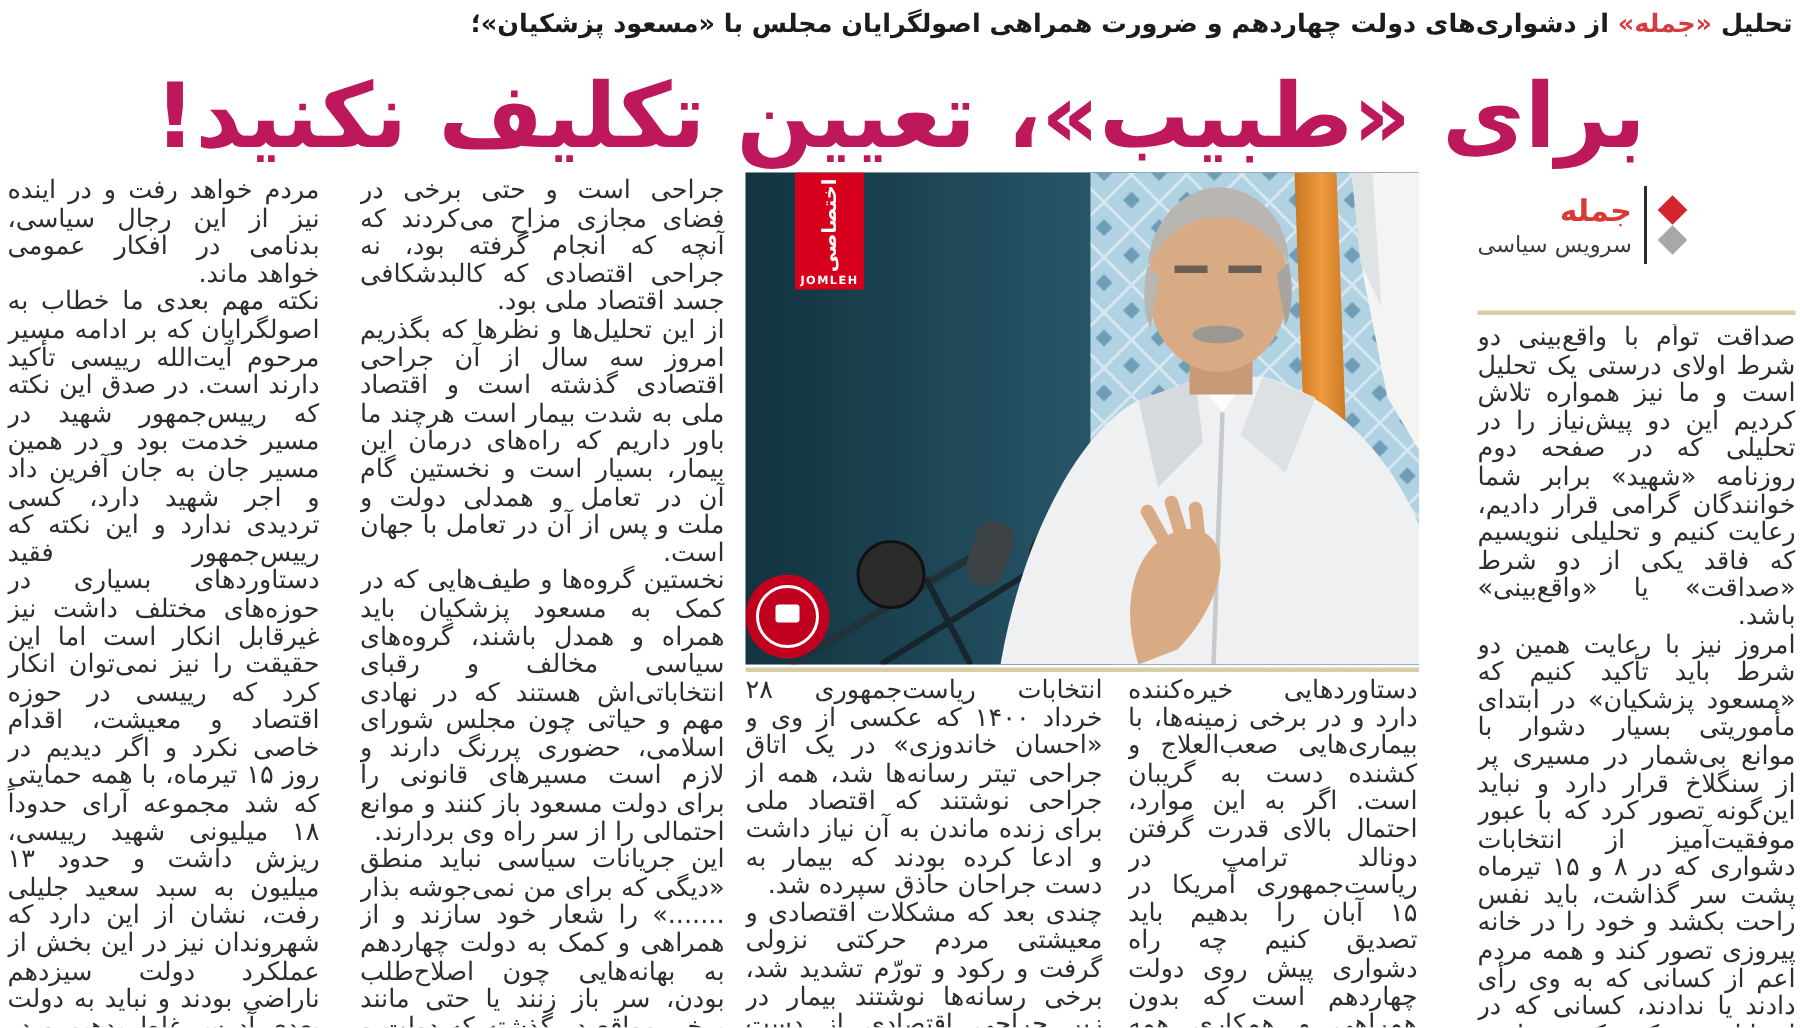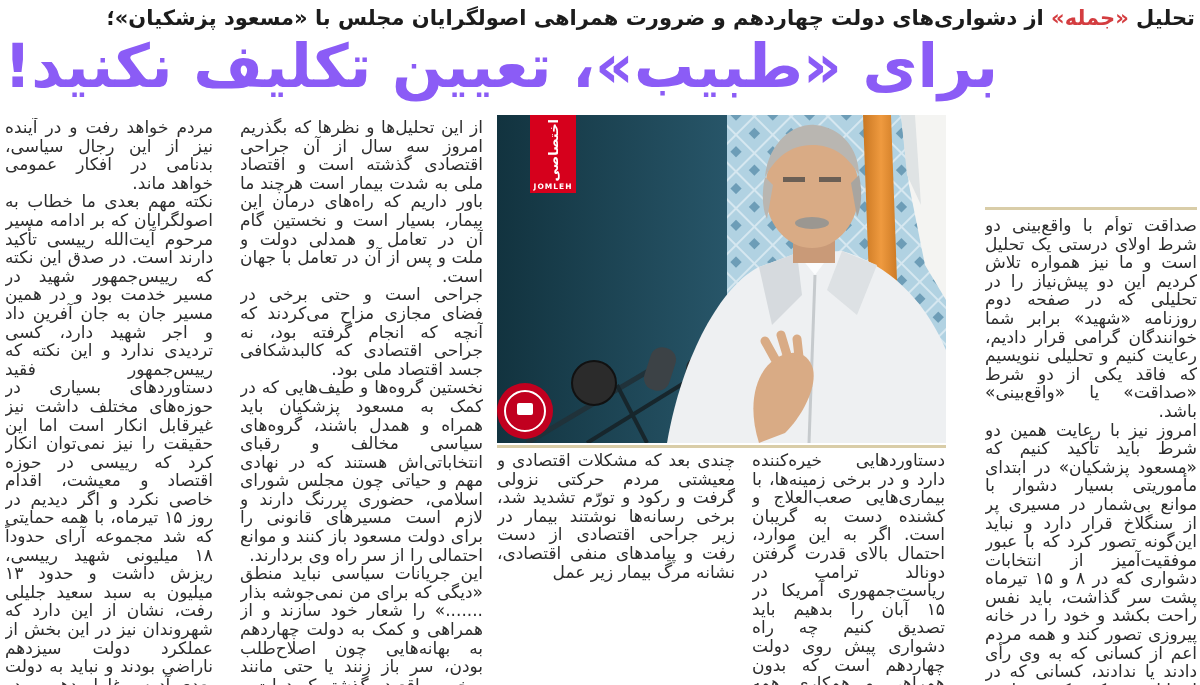--- a/index.html
+++ b/index.html
@@ -1,25 +1,25 @@
 <!DOCTYPE html>
 <html dir="rtl" lang="fa"><head>
 <meta charset="utf-8">
 <style>
   * { margin:0; padding:0; box-sizing:border-box; }
   html,body { width:1200px; height:685px; background:#fff; overflow:hidden;
     font-family:"DejaVu Sans","Liberation Sans",sans-serif; }
   .page { position:relative; width:1200px; height:685px; background:#fff; direction:rtl; }
 
   
-  .kicker { position:absolute; top:6px; right:5px; font-size:21px; font-weight:bold;
+  .kicker { position:absolute; top:6px; right:5px; font-size:17px; font-weight:bold;
     color:#1c1c1c; letter-spacing:0; white-space:nowrap; }
   .kicker .hl { font-weight:bold; }
-  .headline { position:absolute; top:32px; right:4px; width:1192px; text-align:left;
-    font-size:60px; line-height:1.15; font-weight:900; color:#8b5cf6;
+  .headline { position:absolute; top:44px; right:4px; width:1192px; text-align:center;
+    font-size:60px; line-height:1.15; font-weight:900; color:#be185d;
     letter-spacing:-1px; }
 
   
   .byline { position:absolute; top:124px; right:3px; width:212px; display:flex;
     flex-direction:row-reverse; justify-content:flex-start; align-items:center; gap:8px; }
   .byline .diamonds { display:flex; flex-direction:column; gap:6px; padding-left:2px; }
   .byline .diamond { width:14px; height:14px; transform:rotate(45deg); }
   .byline .vrule { width:2px; height:52px; background:#2b2b2b; }
   .byline .texts { text-align:right; }
   .byline .section { font-size:20px; font-weight:bold; line-height:1.3; }
@@ -51,20 +51,31 @@
 <body>
 
 <div class="page">
 
   <div class="kicker" style="color: rgb(28, 28, 28);">
     <span>تحلیل </span><span class="hl" style="color: rgb(212, 61, 64);">«جمله»</span><span> از دشواری‌های دولت چهاردهم و ضرورت همراهی اصولگرایان مجلس با «مسعود پزشکیان»؛</span>
   </div>
 
   <h1 class="headline">برای «طبیب»، تعیین تکلیف نکنید!</h1>
 
+  <div class="byline">
+    <div class="texts">
+      <div class="section" style="color: rgb(217, 58, 54);">جمله</div>
+      <div class="service">سرویس سیاسی</div>
+    </div>
+    <div class="vrule"></div>
+    <div class="diamonds">
+      <div class="diamond" id="diamond-top" style="background: rgb(214, 35, 46);"></div>
+      <div class="diamond" id="diamond-bottom" style="background: rgb(167, 167, 167);"></div>
+    </div>
+  </div>
   <div class="rule-tan" id="rule-col1" style="top: 207px; left: 985px; width: 212px; background: rgb(217, 205, 168);"></div>
 
   <div class="photo">
     <svg viewBox="0 0 449 328">
       <defs>
         <linearGradient id="bgL" x1="0" y1="0" x2="1" y2="0">
           <stop offset="0" stop-color="#12333f"></stop>
             <stop offset="1" stop-color="#2a5a6e"></stop>
         </linearGradient>
         <linearGradient id="orange" x1="0" y1="0" x2="1" y2="0">
@@ -131,25 +142,26 @@
   <div class="rule-tan" id="rule-photo" style="top: 445px; left: 497px; width: 449px; background: rgb(217, 205, 168);"></div>
 
   <div class="col" id="col-1">
       <p>صداقت توأم با واقع‌بینی دو شرط اولای درستی یک تحلیل است و ما نیز همواره تلاش کردیم این دو پیش‌نیاز را در تحلیلی که در صفحه دوم روزنامه «شهید» برابر شما خوانندگان گرامی قرار دادیم، رعایت کنیم و تحلیلی ننویسیم که فاقد یکی از دو شرط «صداقت» یا «واقع‌بینی» باشد.</p>
       <p>امروز نیز با رعایت همین دو شرط باید تأکید کنیم که «مسعود پزشکیان» در ابتدای مأموریتی بسیار دشوار با موانع بی‌شمار در مسیری پر از سنگلاخ قرار دارد و نباید این‌گونه تصور کرد که با عبور موفقیت‌آمیز از انتخابات دشواری که در ۸ و ۱۵ تیرماه پشت سر گذاشت، باید نفس راحت بکشد و خود را در خانه پیروزی تصور کند و همه مردم اعم از کسانی که به وی رأی دادند یا ندادند، کسانی که در انتخابات شرکت کردند یا در قهر ماندند وظیفه ملی - میهنی و همچنین تعهد اخلاقی دارند کنار مسعود پزشکیان بمانند تا در اجرای مأموریت خود دقیق و بدون خطا عمل کند که فرصتی برای آزمون و خطا نداریم.</p>
     </div>
   <div class="col" id="col-2">
       <p>دستاوردهایی خیره‌کننده دارد و در برخی زمینه‌ها، با بیماری‌هایی صعب‌العلاج و کشنده دست به گریبان است. اگر به این موارد، احتمال بالای قدرت گرفتن دونالد ترامپ در ریاست‌جمهوری آمریکا در ۱۵ آبان را بدهیم باید تصدیق کنیم چه راه دشواری پیش روی دولت چهاردهم است که بدون همراهی و همکاری همه جناح‌ها و احزاب سیاسی باز نخواهد شد.</p>
     </div>
   <div class="col" id="col-3">
+      <p>انتخابات ریاست‌جمهوری ۲۸ خرداد ۱۴۰۰ که عکسی از وی و «احسان خاندوزی» در یک اتاق جراحی تیتر رسانه‌ها شد، همه از جراحی نوشتند که اقتصاد ملی برای زنده ماندن به آن نیاز داشت و ادعا کرده بودند که بیمار به دست جراحان حاذق سپرده شد.</p>
       <p>چندی بعد که مشکلات اقتصادی و معیشتی مردم حرکتی نزولی گرفت و رکود و تورّم تشدید شد، برخی رسانه‌ها نوشتند بیمار در زیر جراحی اقتصادی از دست رفت و پیامدهای منفی اقتصادی، نشانه مرگ بیمار زیر عمل</p>
     </div>
   <div class="col" id="col-4">
+      <p>جراحی است و حتی برخی در فضای مجازی مزاح می‌کردند که آنچه که انجام گرفته بود، نه جراحی اقتصادی که کالبدشکافی جسد اقتصاد ملی بود.</p>
       <p>از این تحلیل‌ها و نظرها که بگذریم امروز سه سال از آن جراحی اقتصادی گذشته است و اقتصاد ملی به شدت بیمار است هرچند ما باور داریم که راه‌های درمان این بیمار، بسیار است و نخستین گام آن در تعامل و همدلی دولت و ملت و پس از آن در تعامل با جهان است.</p>
-      <p>جراحی است و حتی برخی در فضای مجازی مزاح می‌کردند که آنچه که انجام گرفته بود، نه جراحی اقتصادی که کالبدشکافی جسد اقتصاد ملی بود.</p>
       <p>نخستین گروه‌ها و طیف‌هایی که در کمک به مسعود پزشکیان باید همراه و همدل باشند، گروه‌های سیاسی مخالف و رقبای انتخاباتی‌اش هستند که در نهادی مهم و حیاتی چون مجلس شورای اسلامی، حضوری پررنگ دارند و لازم است مسیرهای قانونی را برای دولت مسعود باز کنند و موانع احتمالی را از سر راه وی بردارند.</p>
       <p>این جریانات سیاسی نباید منطق «دیگی که برای من نمی‌جوشه بذار .......» را شعار خود سازند و از همراهی و کمک به دولت چهاردهم به بهانه‌هایی چون اصلاح‌طلب بودن، سر باز زنند یا حتی مانند برخی مواقع در گذشته که دولت و مجلس از نظر خط و مشی سیاسی ناهماهنگ بودند، بر سر راه دولت سنگ‌اندازی کنند چون دود چنین اختلافاتی تنها به چشم</p>
     </div>
   <div class="col" id="col-5">
       <p>مردم خواهد رفت و در آینده نیز از این رجال سیاسی، بدنامی در افکار عمومی خواهد ماند.</p>
       <p>نکته مهم بعدی ما خطاب به اصولگرایان که بر ادامه مسیر مرحوم آیت‌الله رییسی تأکید دارند است. در صدق این نکته که رییس‌جمهور شهید در مسیر خدمت بود و در همین مسیر جان به جان آفرین داد و اجر شهید دارد، کسی تردیدی ندارد و این نکته که رییس‌جمهور فقید دستاوردهای بسیاری در حوزه‌های مختلف داشت نیز غیرقابل انکار است اما این حقیقت را نیز نمی‌توان انکار کرد که رییسی در حوزه اقتصاد و معیشت، اقدام خاصی نکرد و اگر دیدیم در روز ۱۵ تیرماه، با همه حمایتی که شد مجموعه آرای حدوداً ۱۸ میلیونی شهید رییسی، ریزش داشت و حدود ۱۳ میلیون به سبد سعید جلیلی رفت، نشان از این دارد که شهروندان نیز در این بخش از عملکرد دولت سیزدهم ناراضی بودند و نباید به دولت بعدی آدرس غلط بدهیم و در پوشش ادامه مسیر آیت‌الله رییسی، برای اقتصاد و معیشت مردم طرحی جدید در دست نداشته باشیم.</p>
       <p>امیدواریم همه آحاد مردم، ارکان قدرت و احزاب و جریانات سیاسی تلاش کنند تا دولت مسعود پزشکیان به مسیر مستقل خود برود و با توجه به صدق نیتی که در وی سراغ داریم و با توجه به صبر و تحمل مردم، یقین می‌دانیم مشکلات رفته‌رفته حل خواهند شد.</p>
     </div>
 
 </div>

